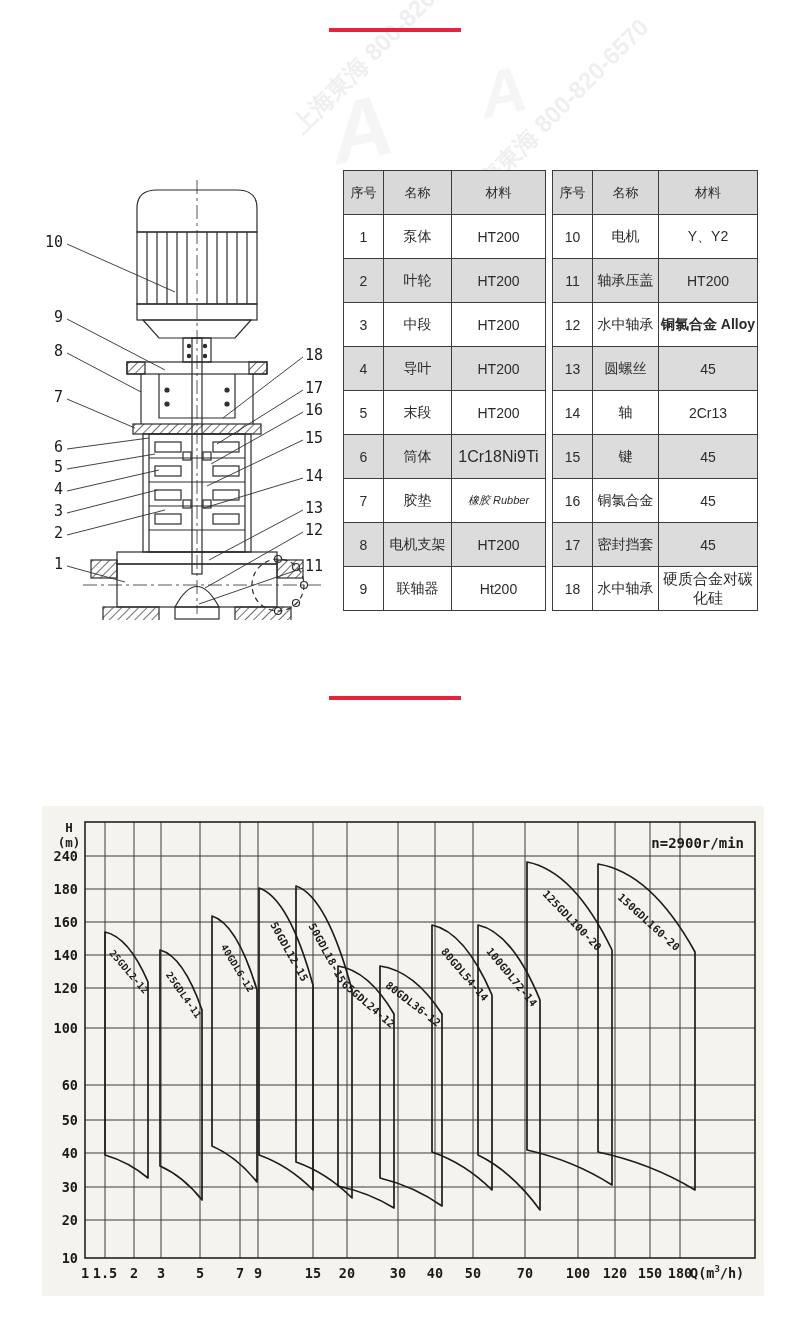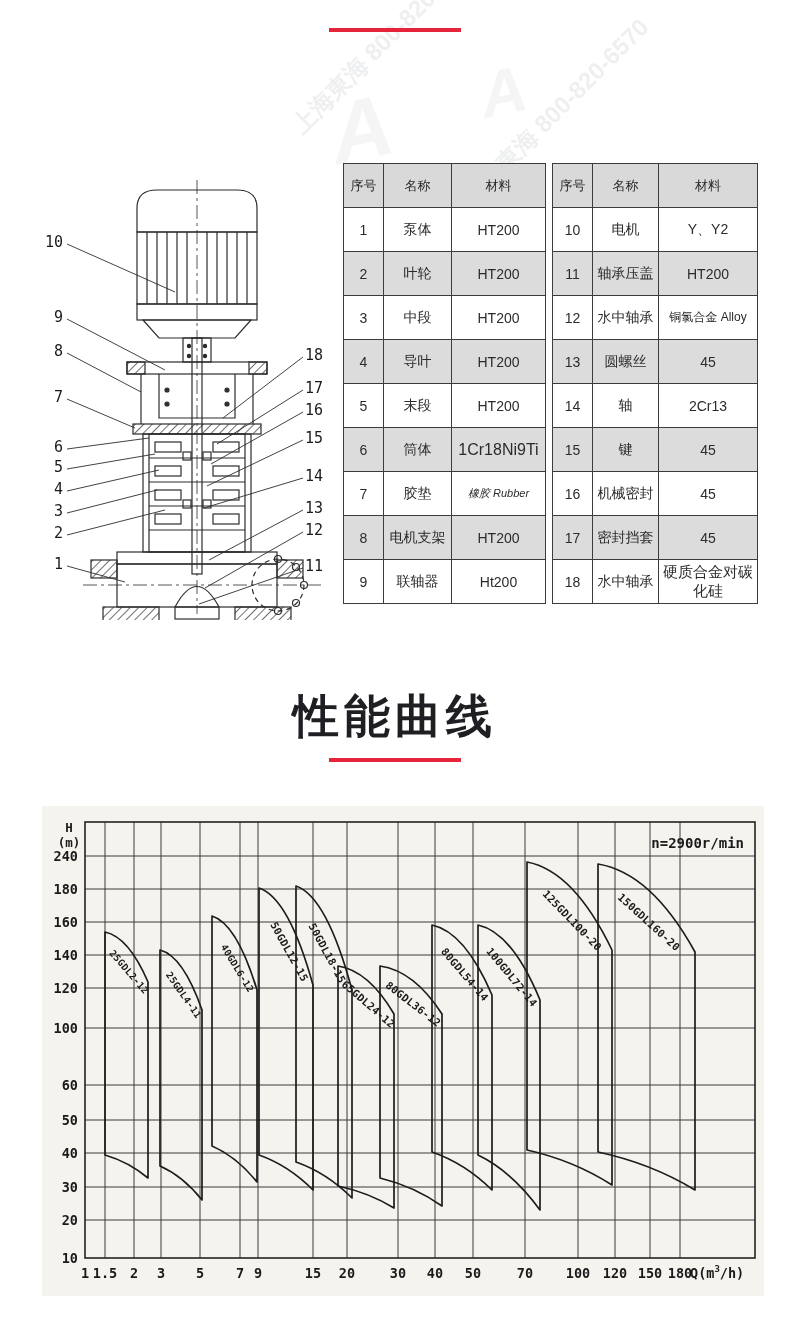--- a/index.html
+++ b/index.html
@@ -21,21 +21,21 @@
     position:absolute; white-space:nowrap; font-weight:bold;
     color:rgba(90,95,110,0.10); font-size:24px;
     transform:rotate(-45deg); transform-origin:left top;
     pointer-events:none;
   }
   .wm-logo {
     position:absolute; font-size:86px; font-weight:bold; font-style:italic;
     color:rgba(60,65,80,0.05); transform:rotate(-12deg); pointer-events:none;
   }
 
-  #tables { position:absolute; left:343px; top:163px; display:flex; gap:6px; }
+  #tables { position:absolute; left:343px; top:170px; display:flex; gap:6px; }
   table { border-collapse:collapse; table-layout:fixed; background:#fff; }
   th, td {
     border:1px solid #3c3c3c; text-align:center; vertical-align:middle;
     height:43px; padding:0 1px; font-size:14px; color:#2b2b2b; overflow:hidden;
   }
   th { font-weight:normal; font-size:13px; background:#d9d9d9; }
   tbody tr:nth-child(even) td { background:#dcdcdc; }
 
   #pump-diagram { position:absolute; left:25px; top:152px; }
   #perf-chart { position:absolute; left:0; top:800px; }
@@ -268,58 +268,57 @@
           <td>Y、Y2</td>
         </tr>
         <tr>
           <td>11</td>
           <td>轴承压盖</td>
           <td>HT200</td>
         </tr>
         <tr>
           <td>12</td>
           <td>水中轴承</td>
-          <td style="font-size: 12px;">铜氯合金 Alloy</td>
+          <td style="font-size: 14px; font-weight: bold;">铜氯合金 Alloy</td>
         </tr>
         <tr>
           <td>13</td>
           <td>圆螺丝</td>
           <td>45</td>
         </tr>
         <tr>
           <td>14</td>
           <td>轴</td>
           <td>2Cr13</td>
         </tr>
         <tr>
           <td>15</td>
           <td>键</td>
           <td>45</td>
         </tr>
         <tr>
           <td>16</td>
-          <td>机械密封</td>
+          <td>铜氯合金</td>
           <td>45</td>
         </tr>
         <tr>
           <td>17</td>
           <td>密封挡套</td>
           <td>45</td>
         </tr>
         <tr>
           <td>18</td>
           <td>水中轴承</td>
           <td style="font-size: 15px;">硬质合金对碳化硅</td>
         </tr>
       </tbody>
   </table>
 </div>
 
 <div class="title-block" id="title-performance">
-  <div class="title-text">性能曲线</div>
   <div class="title-bar accent" style="background: rgb(229, 36, 60);"></div>
 </div>
 
 <svg id="perf-chart" width="790" height="500" viewBox="0 800 790 500">
     <rect x="42" y="806" width="722" height="490" fill="#f5f3ee"></rect>
     <g stroke="#3b3b3b" stroke-width="1">
       <line x1="105" y1="822" x2="105" y2="1258"></line>
       <line x1="134" y1="822" x2="134" y2="1258"></line>
       <line x1="161" y1="822" x2="161" y2="1258"></line>
       <line x1="200" y1="822" x2="200" y2="1258"></line>

